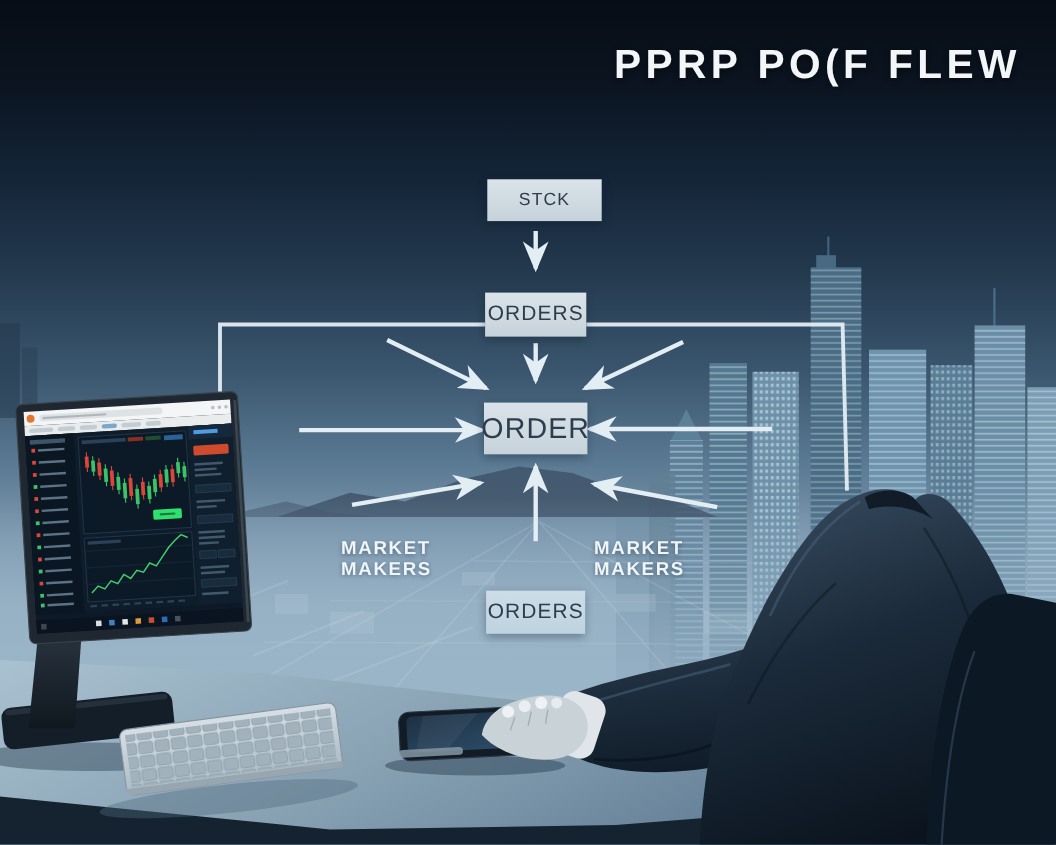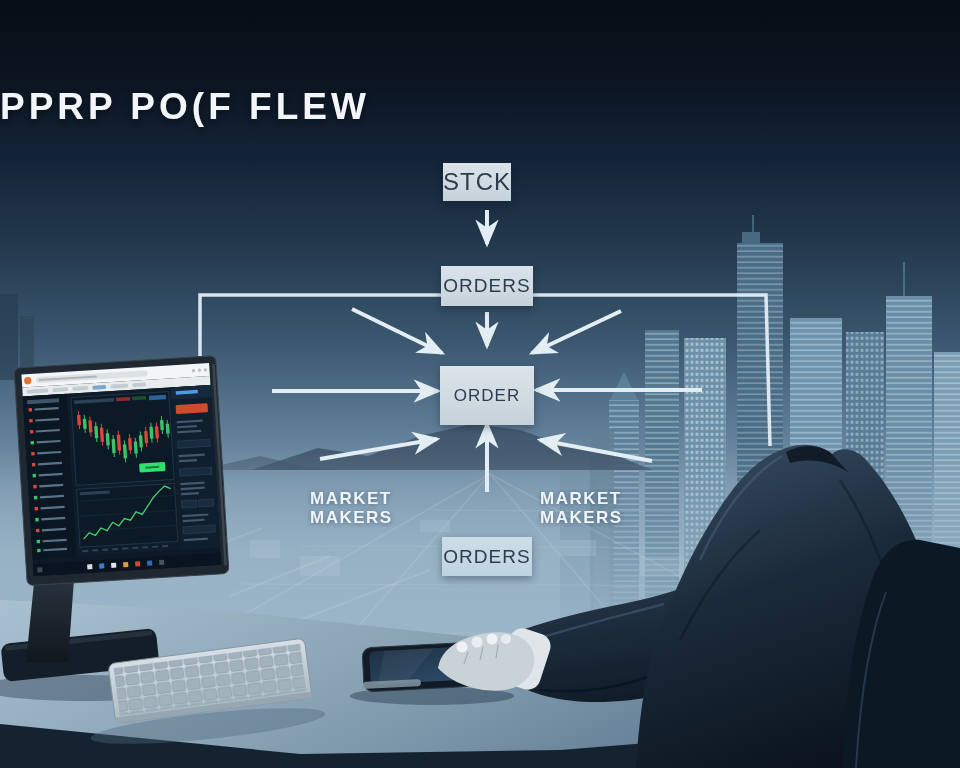--- a/index.html
+++ b/index.html
@@ -7,34 +7,33 @@
     position:relative;width:960px;height:768px;overflow:hidden;
     font-family:"Liberation Sans",sans-serif;
     background:linear-gradient(180deg,
       #070d16 0%, #0b1420 10%, #15263a 22%, #23394e 32%,
       #3a566e 44%, #5b7a93 55%, #7d99af 64%, #93adc1 72%, #9db6c8 80%);
   }
   svg{position:absolute;left:0;top:0;display:block;}
   .layer{position:absolute;left:0;top:0;width:960px;height:768px;}
 
   .poster-title{
-    position:absolute;left:0;top:38px;width:928px;text-align:left;
+    position:absolute;left:0;top:38px;width:928px;text-align:right;
     color:#f2f6f9;font-size:37px;font-weight:700;letter-spacing:4px;
     text-shadow:0 2px 6px rgba(0,0,0,.45);
-    margin-top:48px;
   }
   .flow-box{
     position:absolute;display:flex;align-items:center;justify-content:center;
     background:linear-gradient(180deg,#dae3e9,#c6d2da);
     color:#2d3d4d;font-weight:500;letter-spacing:1px;
     box-shadow:0 3px 8px rgba(8,22,36,.35);
   }
-  .box-stock{left:443px;top:163px;width:68px;height:38px;font-size:24px;}
+  .box-stock{left:443px;top:163px;width:104px;height:38px;font-size:16px;}
   .box-orders-top{left:441px;top:266px;width:92px;height:40px;font-size:19px;}
-  .box-order{left:440px;top:366px;width:94px;height:59px;font-size:17px;}
+  .box-order{left:440px;top:366px;width:94px;height:47px;font-size:26px;}
   .box-orders-bottom{left:442px;top:537px;width:90px;height:39px;font-size:19px;
     background:linear-gradient(180deg,#cdddе8,#c0d4e0);
     background:linear-gradient(180deg,#cdddE8,#bed3e0);}
   .mm-label{
     position:absolute;width:110px;color:#eff5f8;
     font-weight:700;font-size:17px;letter-spacing:1.5px;line-height:1.12;
     text-shadow:0 1px 4px rgba(20,40,60,.45);
   }
   .mm-left{left:310px;top:489px;}
   .mm-right{left:540px;top:489px;}

